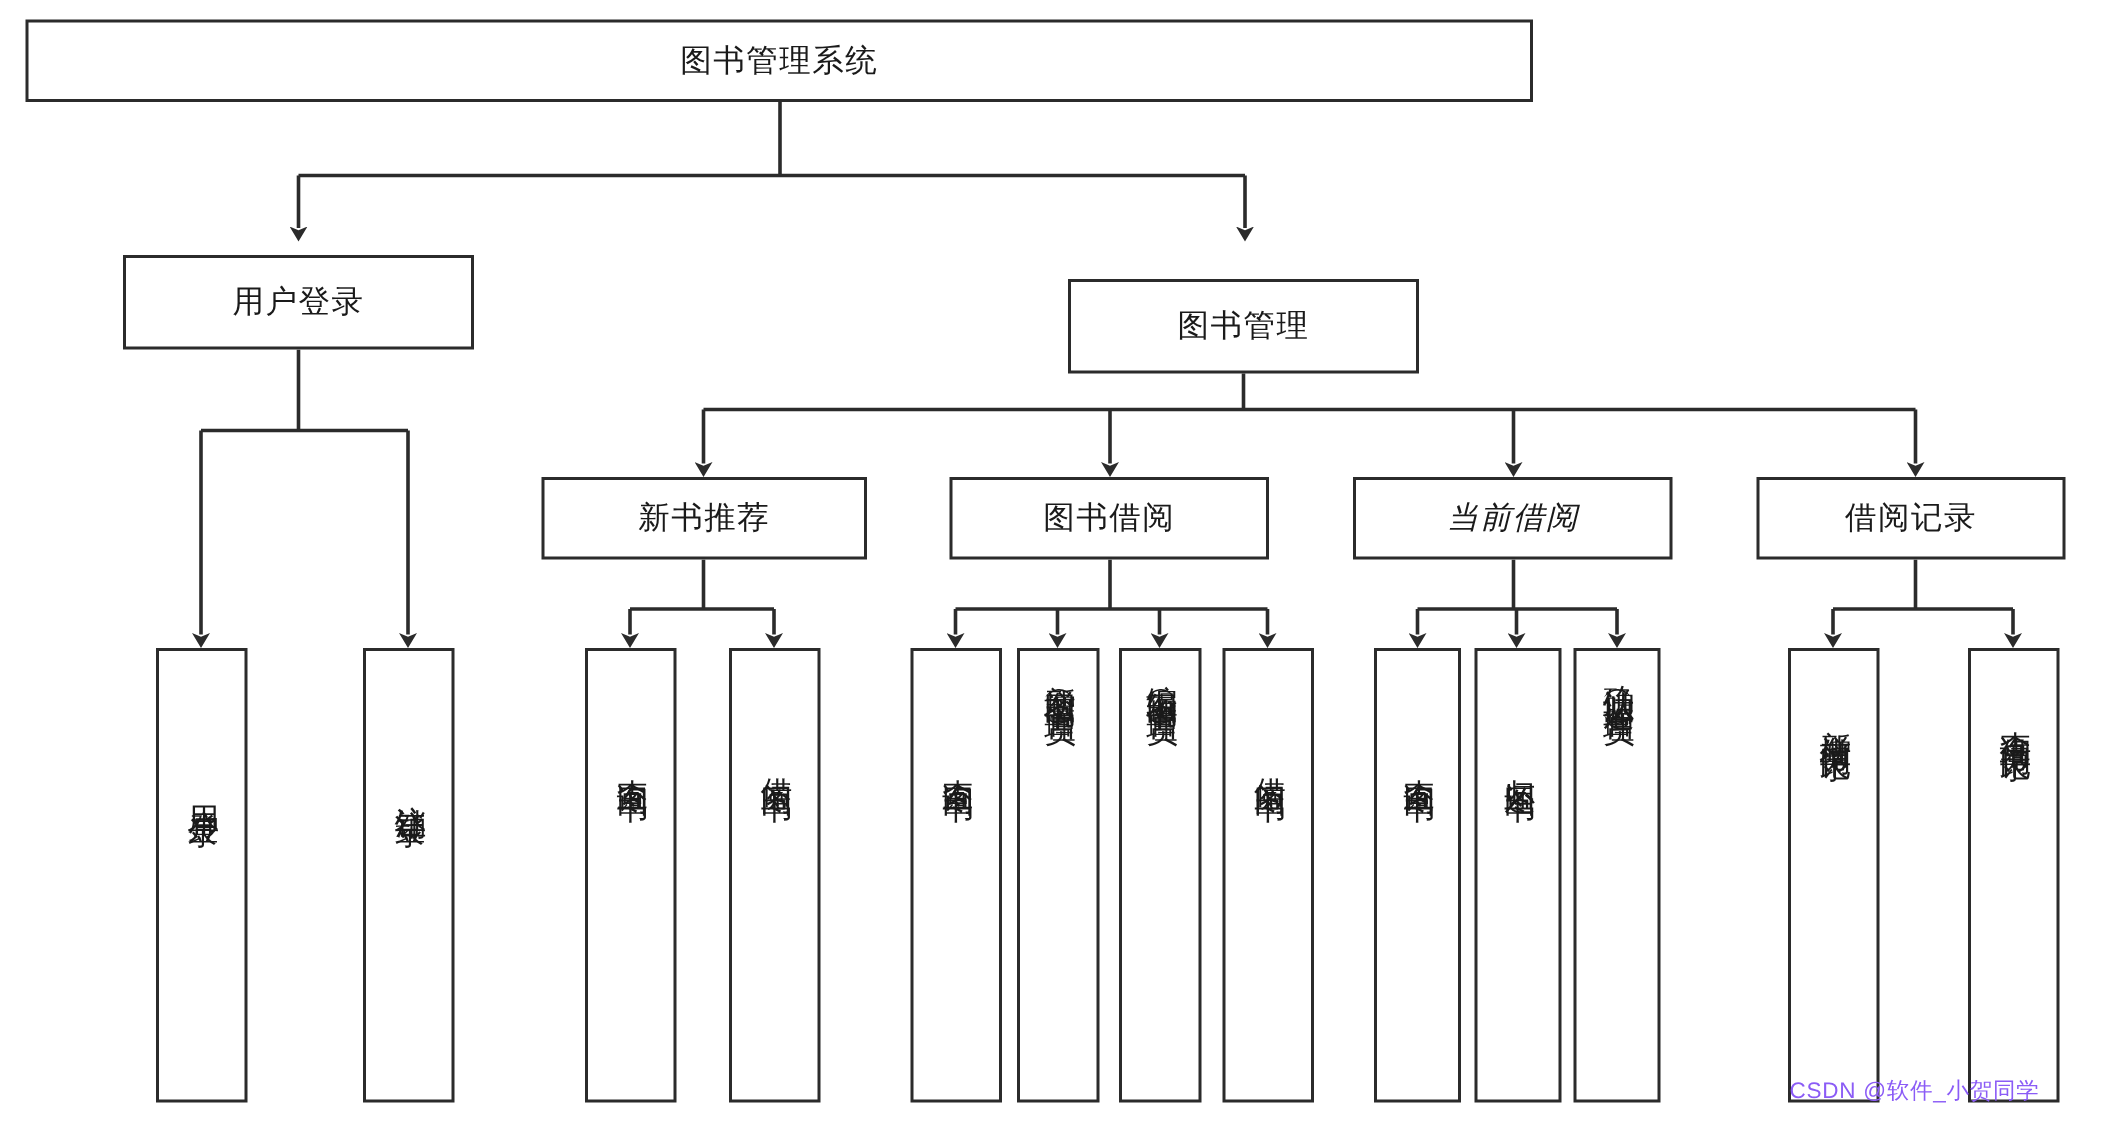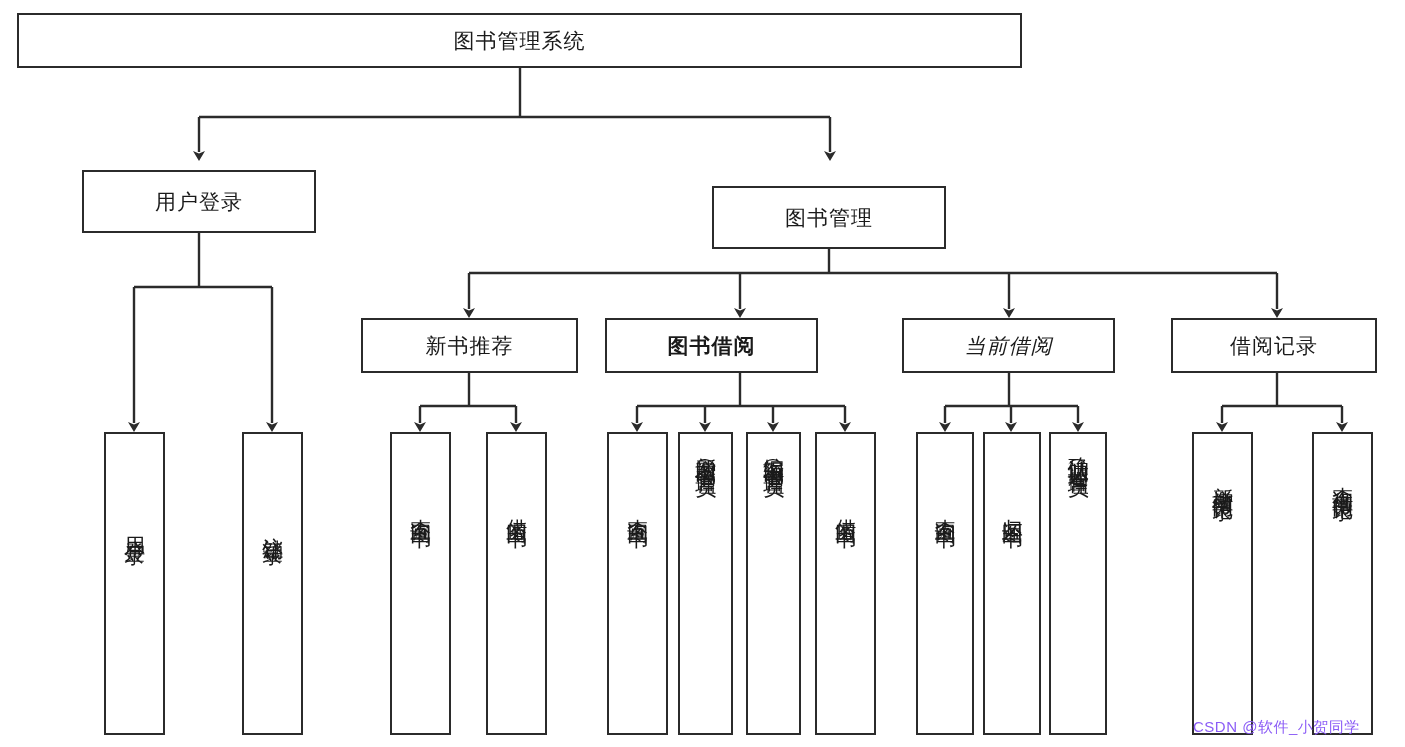--- a/index.html
+++ b/index.html
@@ -127,21 +127,21 @@
   <div class="node horiz" style="left:82px; top:170px; width:234px; height:63px;">
     <span>用户登录</span>
   </div>
   <div class="node horiz" style="left:712px; top:170px; width:234px; height:63px;margin-top:16px;">
     <span>图书管理</span>
   </div>
 
   <div class="node horiz" style="left:361px; top:318px; width:217px; height:55px;">
     <span>新书推荐</span>
   </div>
-  <div class="node horiz" style="left:605px; top:318px; width:213px; height:55px;font-weight:bold;">
+  <div class="node horiz" style="left:633px; top:318px; width:213px; height:55px;">
     <span>图书借阅</span>
   </div>
   <div class="node horiz" style="left:902px; top:318px; width:213px; height:55px;font-style:italic;">
     <span>当前借阅</span>
   </div>
   <div class="node horiz" style="left:1171px; top:318px; width:206px; height:55px;">
     <span>借阅记录</span>
   </div>
 
   <div class="node vert" style="left:104px; top:432px; width:61px; height:303px; padding-top:86px;">

